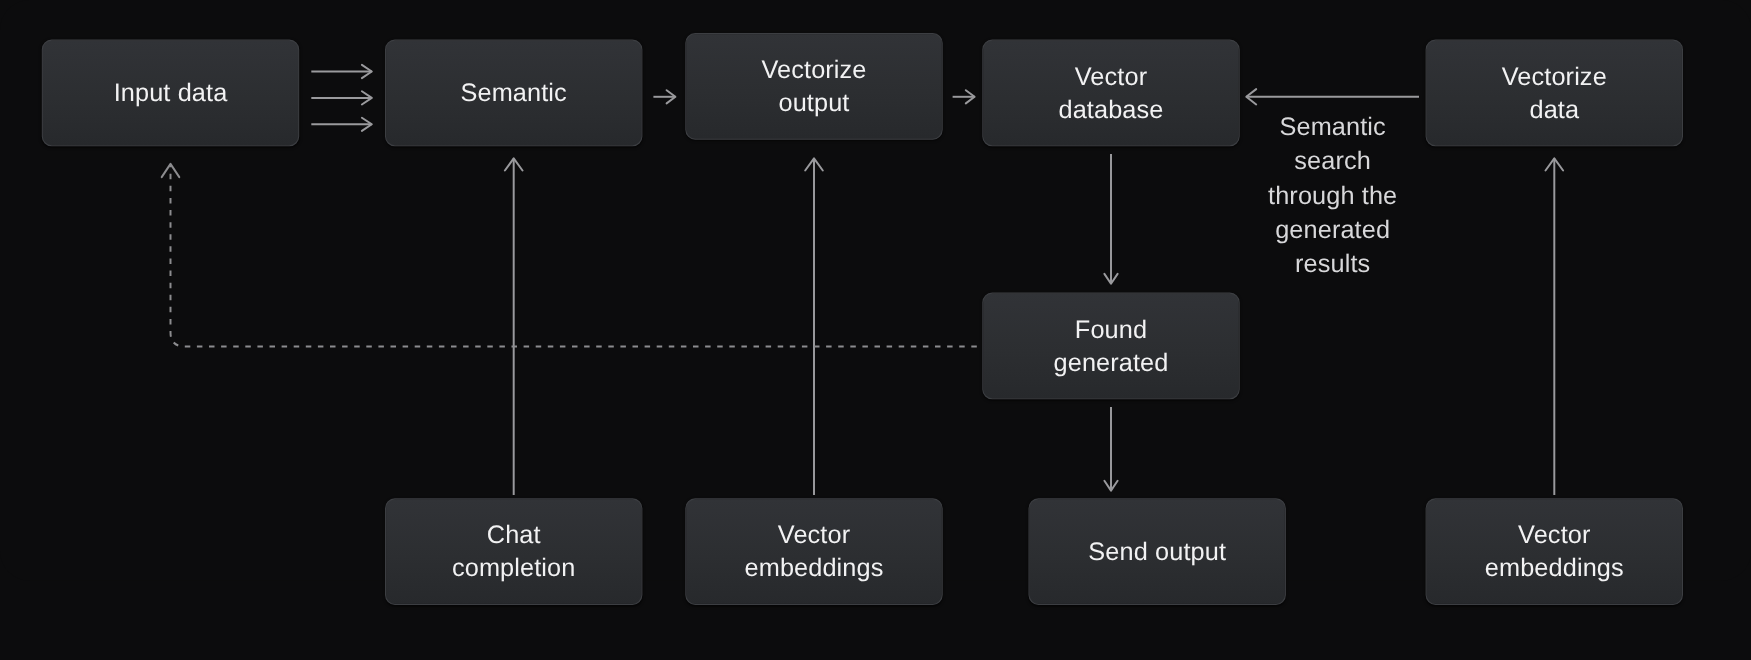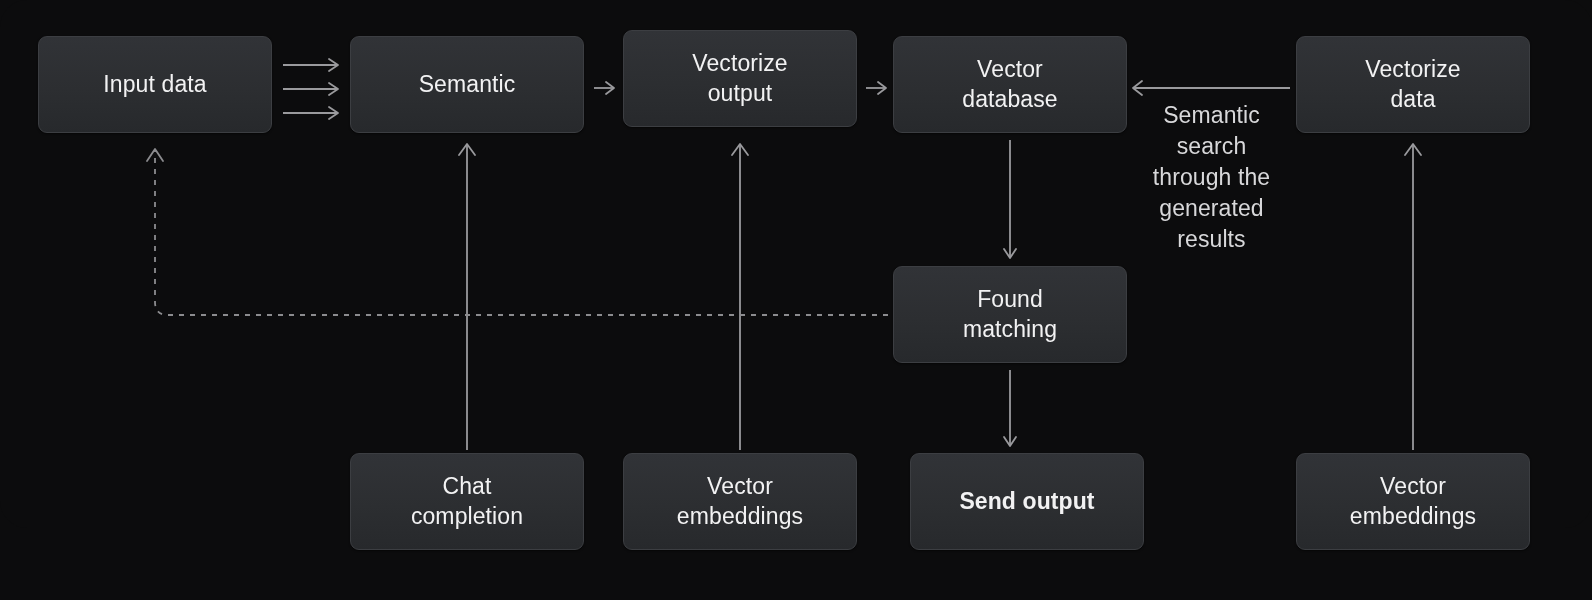--- a/index.html
+++ b/index.html
@@ -126,29 +126,29 @@
   <div class="node" style="left:623px; top:30px; width:234px; height:97px;">Vectorize
 output</div>
 
   <div class="node" style="left:893px; top:36px; width:234px; height:97px;">Vector
 database</div>
 
   <div class="node" style="left:1296px; top:36px; width:234px; height:97px;">Vectorize
 data</div>
 
   <div class="node" style="left:893px; top:266px; width:234px; height:97px;">Found
-matching</div>
+generated</div>
 
   <div class="node" style="left:350px; top:453px; width:234px; height:97px;">Chat
 completion</div>
 
   <div class="node" style="left:623px; top:453px; width:234px; height:97px;">Vector
 embeddings</div>
 
-  <div class="node" style="left:910px; top:453px; width:234px; height:97px;font-weight:bold;">Send output</div>
+  <div class="node" style="left:935px; top:453px; width:234px; height:97px;">Send output</div>
 
   <div class="node" style="left:1296px; top:453px; width:234px; height:97px;">Vector
 embeddings</div>
 
   <div class="label" style="left:1133px; top:100px; width:157px;">Semantic
 search
 through the
 generated
 results</div>
 

